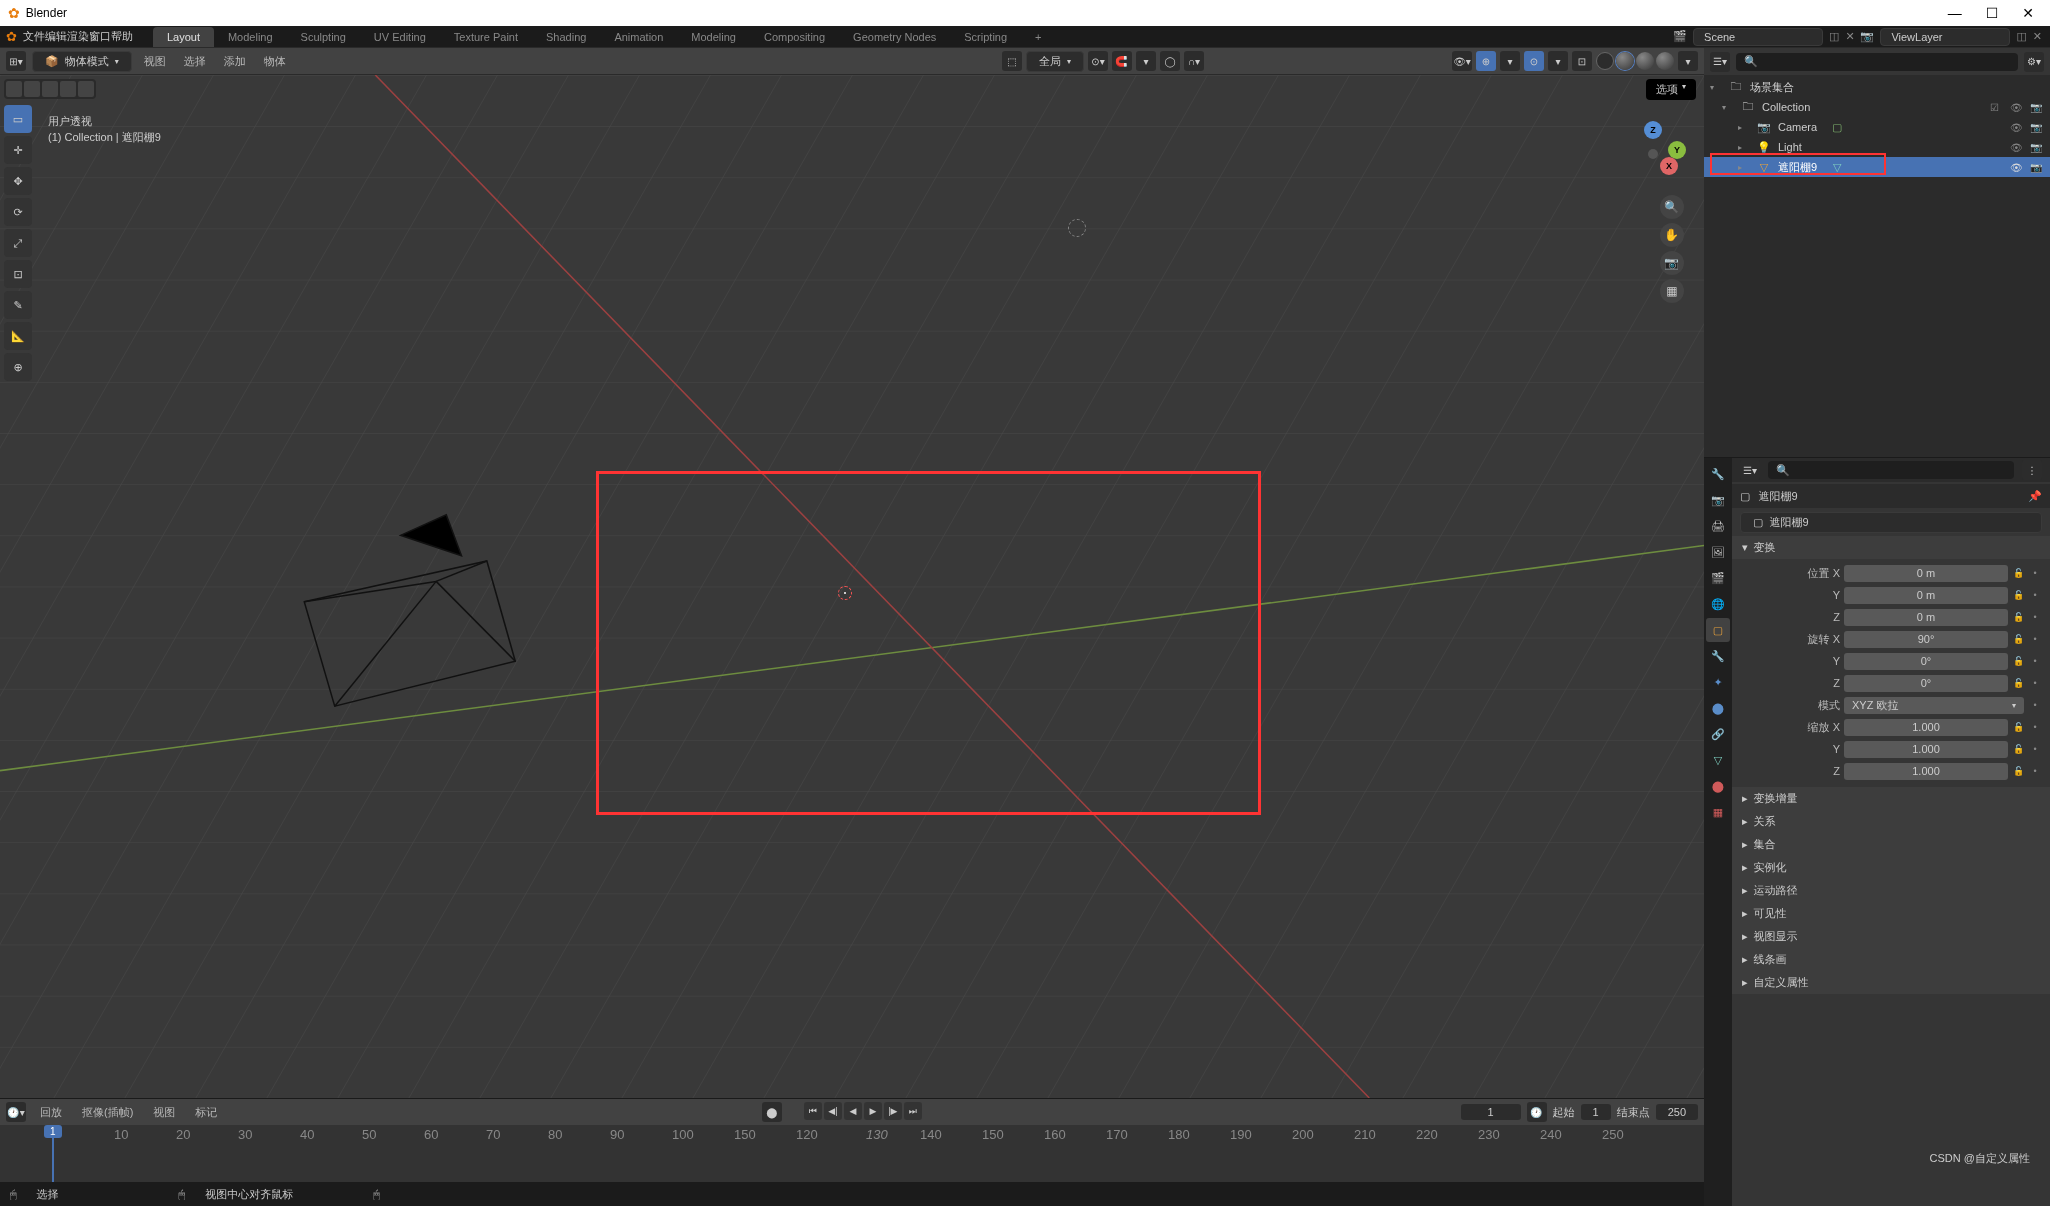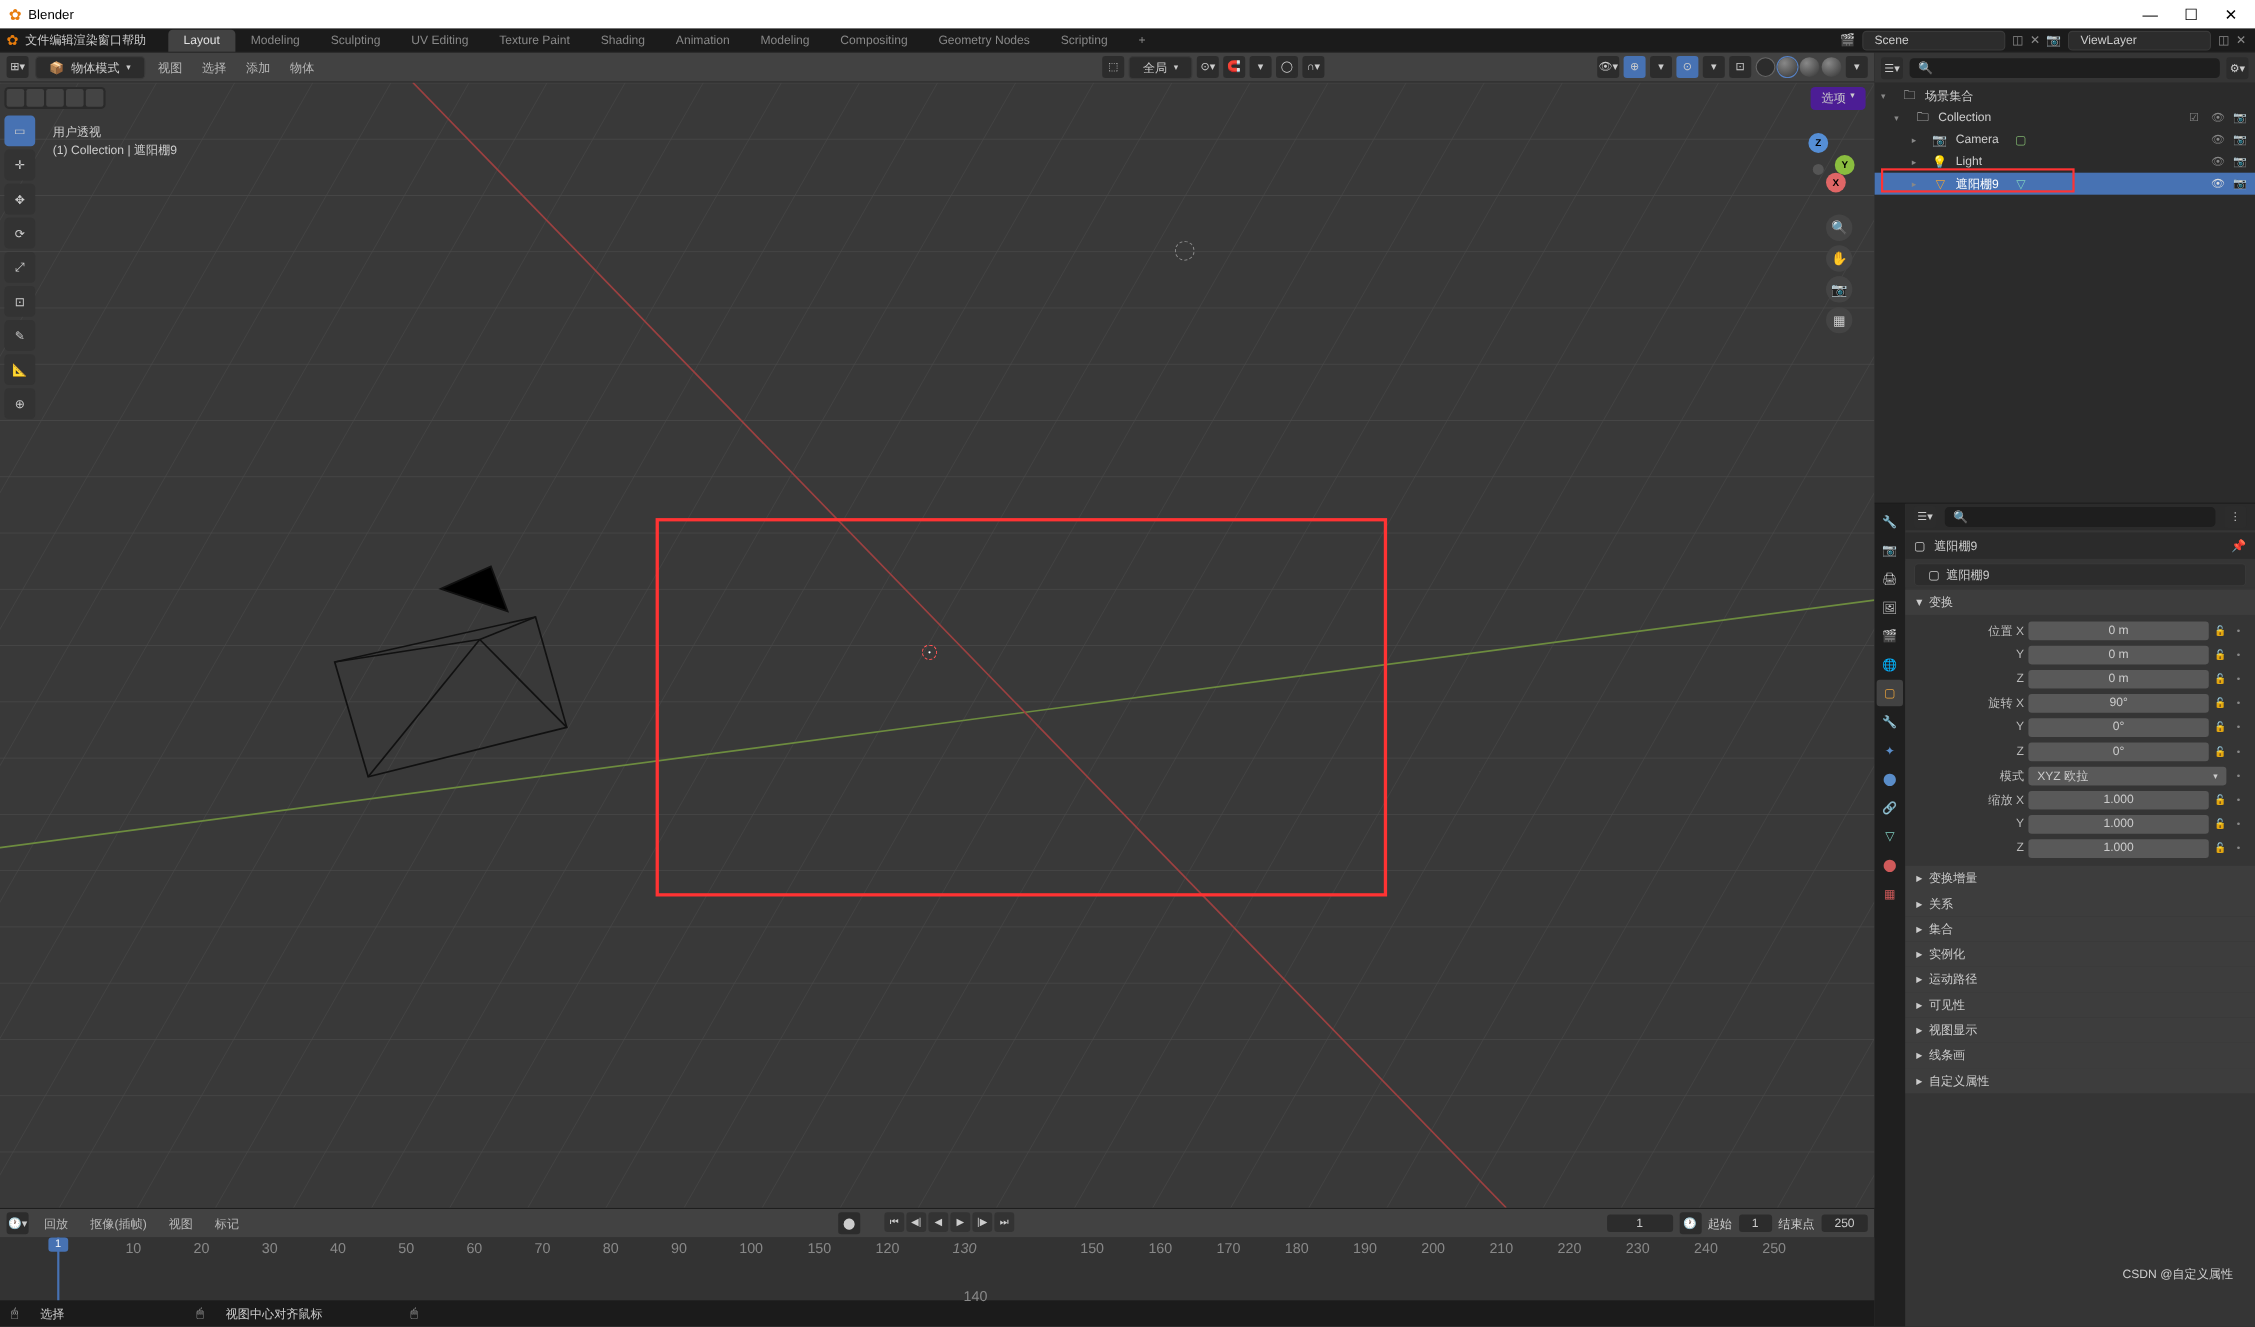--- a/index.html
+++ b/index.html
@@ -33,21 +33,21 @@
 .tool.active{background:#4772b3}
 .info-text{position:absolute;left:48px;top:38px;font-size:11px;color:#ddd;line-height:16px}
 .nav-gizmo{position:absolute;right:20px;top:48px;width:62px;height:62px}
 .gizmo-center{position:absolute;left:50%;top:50%;width:10px;height:10px;margin:-5px 0 0 -5px;background:#555;border-radius:50%}
 .gizmo-axis{position:absolute;width:18px;height:18px;border-radius:50%;display:flex;align-items:center;justify-content:center;font-size:9px;font-weight:bold;color:#000}
 .gizmo-z{background:#558ed5;top:-2px;left:50%;margin-left:-9px}
 .gizmo-y{background:#8abd3f;top:18px;right:-2px}
 .gizmo-x{background:#e06666;bottom:10px;right:6px}
 .nav-icons{position:absolute;right:20px;top:120px;display:flex;flex-direction:column;gap:4px}
 .nav-icon{width:24px;height:24px;background:#444;border-radius:50%;display:flex;align-items:center;justify-content:center;font-size:12px}
-.opts-btn{position:absolute;right:8px;top:4px;background:#4c1d95;padding:3px 10px;border-radius:4px;font-size:11px;display:flex;gap:4px}
+.opts-btn{position:absolute;right:8px;top:4px;background:#000000;padding:3px 10px;border-radius:4px;font-size:11px;display:flex;gap:4px}
 svg.grid-svg{position:absolute;inset:0;width:100%;height:100%}
 .red-rect{position:absolute;border:3px solid #f33;left:596px;top:396px;width:665px;height:344px}
 .cursor-3d{position:absolute;left:835px;top:508px;width:20px;height:20px}
 .cursor-3d::before{content:"";position:absolute;inset:3px;border:1px dashed #f55;border-radius:50%}
 .cursor-3d::after{content:"";position:absolute;left:50%;top:50%;width:2px;height:2px;margin:-1px 0 0 -1px;background:#fff;border-radius:50%}
 .light-icon{position:absolute;left:1068px;top:144px;width:18px;height:18px;border:1px dashed #888;border-radius:50%}
 .timeline{height:84px;background:#2b2b2b;display:flex;flex-direction:column;border-top:1px solid #1a1a1a}
 .tl-header{height:26px;background:#424242;display:flex;align-items:center;padding:0 6px;gap:8px}
 .tl-play{display:flex;gap:2px;margin-left:auto;margin-right:auto}
 .tl-play .pb{width:18px;height:18px;background:#333;border-radius:3px;display:flex;align-items:center;justify-content:center;font-size:9px}
@@ -278,21 +278,21 @@
             <span class="tl-tick" style="left: 300px;">40</span>
             <span class="tl-tick" style="left: 362px;">50</span>
             <span class="tl-tick" style="left: 424px;">60</span>
             <span class="tl-tick" style="left: 486px;">70</span>
             <span class="tl-tick" style="left: 548px;">80</span>
             <span class="tl-tick" style="left: 610px;">90</span>
             <span class="tl-tick" style="left: 672px;">100</span>
             <span class="tl-tick" style="left: 734px;">150</span>
             <span class="tl-tick" style="left: 796px;">120</span>
             <span class="tl-tick" style="left: 866px; font-style: italic;">130</span>
-            <span class="tl-tick" style="left: 876px; margin-top: 44px;">140</span>
+            <span class="tl-tick" style="left: 920px;">140</span>
             <span class="tl-tick" style="left: 982px;">150</span>
             <span class="tl-tick" style="left: 1044px;">160</span>
             <span class="tl-tick" style="left: 1106px;">170</span>
             <span class="tl-tick" style="left: 1168px;">180</span>
             <span class="tl-tick" style="left: 1230px;">190</span>
             <span class="tl-tick" style="left: 1292px;">200</span>
             <span class="tl-tick" style="left: 1354px;">210</span>
             <span class="tl-tick" style="left: 1416px;">220</span>
             <span class="tl-tick" style="left: 1478px;">230</span>
             <span class="tl-tick" style="left: 1540px;">240</span>

